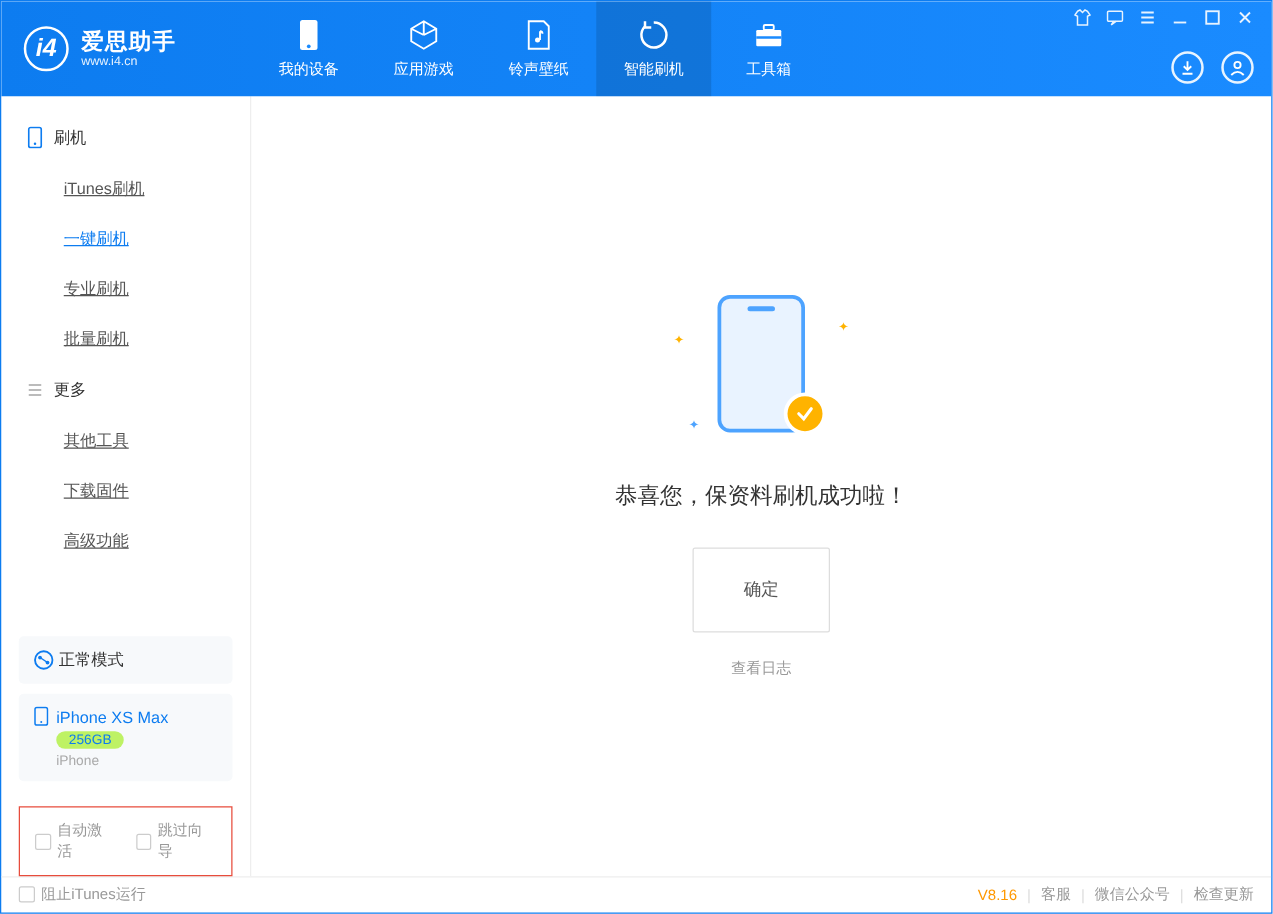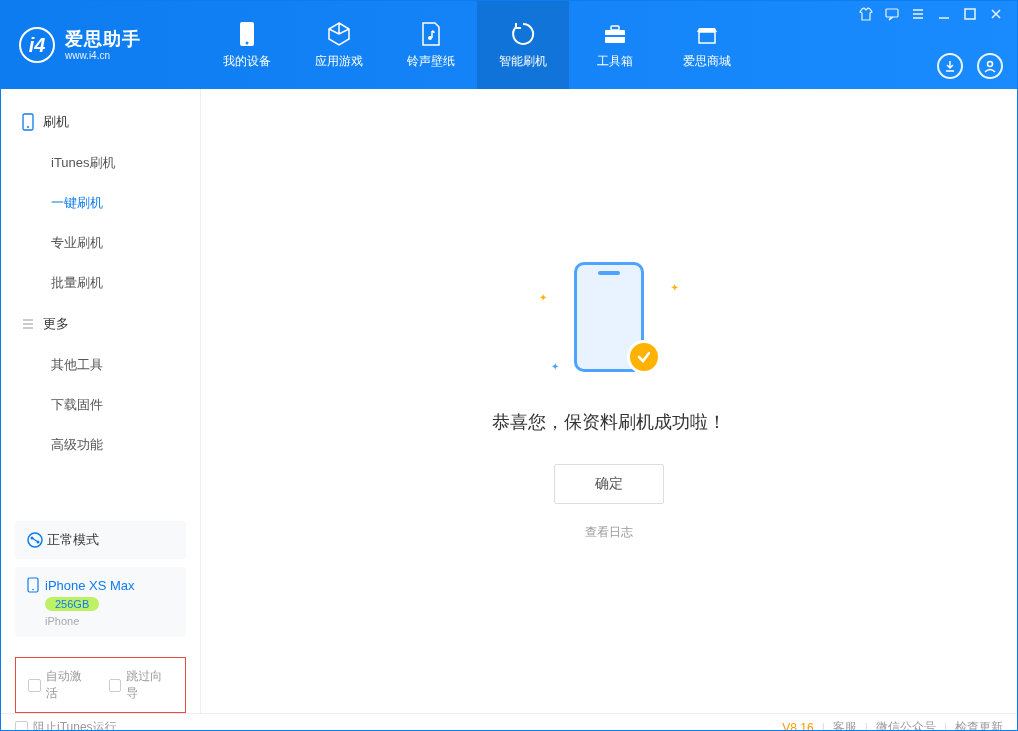--- a/index.html
+++ b/index.html
@@ -1,38 +1,38 @@
 <!DOCTYPE html>
 <html><head>
 <meta charset="utf-8">
 <style>
 * { margin: 0; padding: 0; box-sizing: border-box; font-family: "Microsoft YaHei", sans-serif; }
 body { background: #fff; width: 1018px; height: 731px; border: 1px solid #0d7cf0; overflow: hidden; }
 
-.header { height: 88px; background: linear-gradient(to right, #0d7cf0, #1a8bff); display: flex; align-items: center; color: #fff; position: relative; }
+.header { height: 76px; background: linear-gradient(to right, #0d7cf0, #1a8bff); display: flex; align-items: center; color: #fff; position: relative; }
 .logo-area { display: flex; align-items: center; padding: 0 18px; width: 200px; }
 .logo-icon { width: 36px; height: 36px; border: 2px solid #fff; border-radius: 50%; display: flex; align-items: center; justify-content: center; font-weight: bold; font-size: 20px; font-style: italic; }
 .logo-text { margin-left: 10px; }
 .logo-title { font-size: 18px; font-weight: bold; line-height: 1.2; letter-spacing: 1px; text-align: center; }
 .logo-sub { font-size: 10px; opacity: 0.9; }
 .nav-tabs { display: flex; height: 100%; }
 .nav-tab { width: 92px; height: 100%; display: flex; flex-direction: column; align-items: center; justify-content: center; cursor: pointer; font-size: 12px; }
 .nav-tab.active { background: rgba(0,0,0,0.12); }
 .nav-tab-icon { width: 26px; height: 26px; margin-bottom: 6px; display: flex; align-items: center; justify-content: center; }
 .header-right { position: absolute; right: 14px; top: 0; height: 100%; display: flex; flex-direction: column; justify-content: space-between; align-items: flex-end; padding: 6px 0 10px; }
 .window-controls { display: flex; gap: 12px; align-items: center; }
 .window-controls span, .window-controls svg { cursor: pointer; opacity: 0.9; }
 .user-icons { display: flex; gap: 14px; align-items: center; }
 .circle-icon { width: 26px; height: 26px; border: 2px solid rgba(255,255,255,0.9); border-radius: 50%; display: flex; align-items: center; justify-content: center; }
 
 .body-area { display: flex; height: 624px; }
 .sidebar { width: 200px; border-right: 1px solid #eee; display: flex; flex-direction: column; }
 .sidebar-top { flex: 1; padding-top: 12px; overflow: auto; }
 .sidebar-group { font-size: 13px; color: #333; padding: 12px 20px; display: flex; align-items: center; gap: 8px; font-weight: 500; }
-.sidebar-item { font-size: 13px; color: #555; padding: 11px 20px 11px 50px; cursor: pointer; }
+.sidebar-item { font-size: 13px; color: #555; padding: 11px 20px 11px 50px; cursor: pointer; text-decoration: underline; }
 .sidebar-item.active { color: #0d7cf0; }
 .sidebar-bottom { padding: 10px 14px; }
 .status-card { background: #f7f9fb; border-radius: 4px; padding: 10px 12px; font-size: 13px; color: #333; display: flex; align-items: center; gap: 4px; margin-bottom: 8px; }
 .device-card { background: #f7f9fb; border-radius: 4px; padding: 10px 12px; font-size: 13px; }
 .device-name { color: #0d7cf0; font-weight: 500; display: flex; align-items: center; gap: 6px; }
 .device-capacity { display: inline-block; background: #bef264; color: #0d7cf0; border-radius: 10px; padding: 1px 10px; font-size: 11px; margin-top: 4px; margin-left: 18px; }
 .device-type { color: #aaa; font-size: 11px; margin-top: 4px; margin-left: 18px; }
 .checkbox-row { border: 1px solid #e74c3c; padding: 10px 12px; margin: 10px 14px 0; display: flex; gap: 16px; font-size: 12px; color: #999; }
 .checkbox-item { display: flex; align-items: center; gap: 5px; }
 .cb { width: 13px; height: 13px; border: 1px solid #ccc; border-radius: 2px; }
@@ -40,21 +40,21 @@
 .main { flex: 1; display: flex; flex-direction: column; align-items: center; justify-content: center; }
 .success-illustration { position: relative; width: 160px; height: 120px; margin-bottom: 28px; }
 .phone-outline { position: absolute; left: 50%; top: 0; transform: translateX(-50%); width: 70px; height: 110px; border: 3px solid #4da3ff; border-radius: 10px; background: #e9f3ff; }
 .phone-outline::before { content: ""; position: absolute; top: 6px; left: 50%; transform: translateX(-50%); width: 22px; height: 4px; background: #4da3ff; border-radius: 2px; }
 .check-badge { position: absolute; right: 28px; bottom: 8px; width: 34px; height: 34px; background: #ffb300; border-radius: 50%; display: flex; align-items: center; justify-content: center; color: #fff; font-weight: bold; border: 3px solid #fff; }
 .sparkle { position: absolute; color: #ffb300; font-size: 10px; }
 .sparkle.s1 { left: 10px; top: 30px; }
 .sparkle.s2 { right: 10px; top: 20px; }
 .sparkle.s3 { left: 22px; bottom: 10px; color: #4da3ff; }
 .success-title { font-size: 18px; color: #333; margin-bottom: 30px; }
-.ok-button { border: 1px solid #ddd; background: #fff; padding: 10px 40px; font-size: 14px; color: #555; cursor: pointer; border-radius: 2px; }
+.ok-button { border: 1px solid #ddd; background: #fff; padding: 24px 40px; font-size: 14px; color: #555; cursor: pointer; border-radius: 2px; }
 .log-link { margin-top: 20px; font-size: 12px; color: #999; cursor: pointer; }
 
 .footer { height: 28px; border-top: 1px solid #eee; display: flex; align-items: center; padding: 0 14px; font-size: 12px; color: #999; justify-content: space-between; }
 .footer-left { display: flex; align-items: center; gap: 6px; }
 .footer-right { display: flex; align-items: center; gap: 8px; }
 .footer-right .sep { color: #ddd; }
 .footer-link { cursor: pointer; }
 </style>
 </head>
 <body>
@@ -107,29 +107,20 @@
     <div class="nav-tab">
       <div class="nav-tab-icon">
           <svg width="26" height="22" viewBox="0 0 26 22">
             <rect x="3" y="7" width="20" height="13" rx="1" fill="#fff"></rect>
             <rect x="9" y="3" width="8" height="4" rx="1" fill="none" stroke="#fff" stroke-width="1.5"></rect>
             <rect x="3" y="12" width="20" height="2" fill="#1a8bff"></rect>
           </svg>
         </div>
       <span>工具箱</span>
     </div>
-    <div class="nav-tab">
-      <div class="nav-tab-icon">
-          <svg width="26" height="24" viewBox="0 0 26 24">
-            <path d="M5 6 L21 6 L23 10 L3 10 Z" fill="#fff"></path>
-            <rect x="5" y="10" width="16" height="11" fill="none" stroke="#fff" stroke-width="1.5"></rect>
-          </svg>
-        </div>
-      <span>爱思商城</span>
-    </div>
   </div>
   <div class="header-right">
     <div class="window-controls">
       <svg width="14" height="14" viewBox="0 0 14 14">
           <path d="M3 2 L5 1 L7 3 L9 1 L11 2 L13 5 L11 6 L11 13 L3 13 L3 6 L1 5 Z" fill="none" stroke="#fff" stroke-width="1.2"></path>
         </svg>
       <svg width="14" height="14" viewBox="0 0 14 14">
           <rect x="1" y="2" width="12" height="8" rx="1" fill="none" stroke="#fff" stroke-width="1.2"></rect>
           <path d="M6 10 L4 13 L8 10" fill="none" stroke="#fff" stroke-width="1.2"></path>
         </svg>

